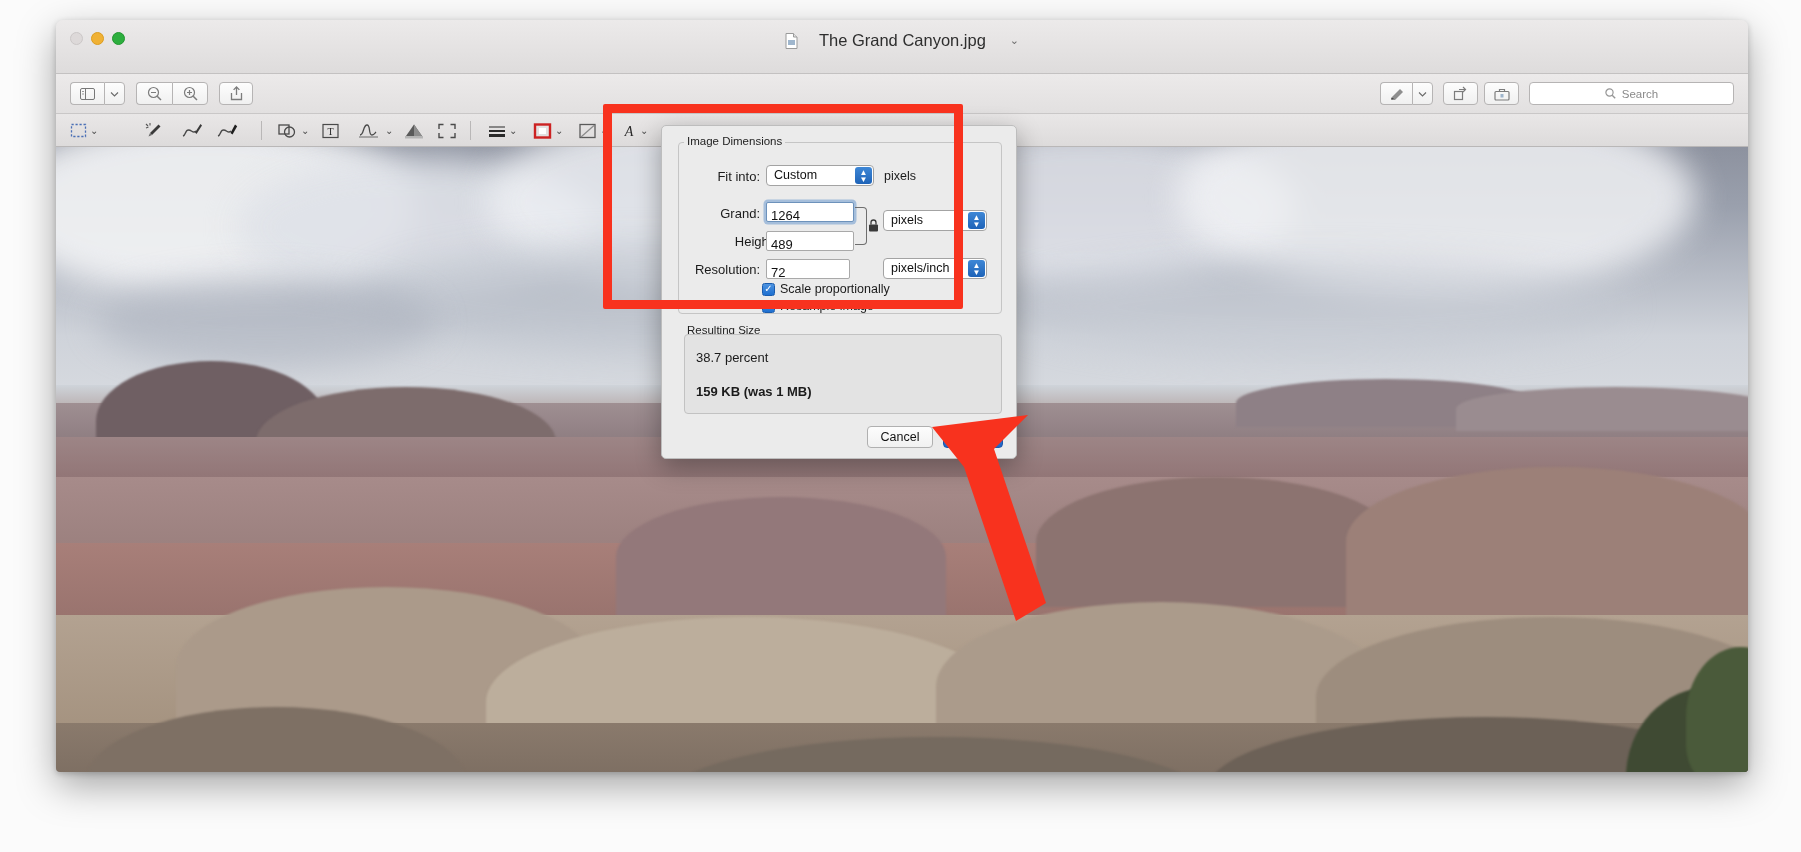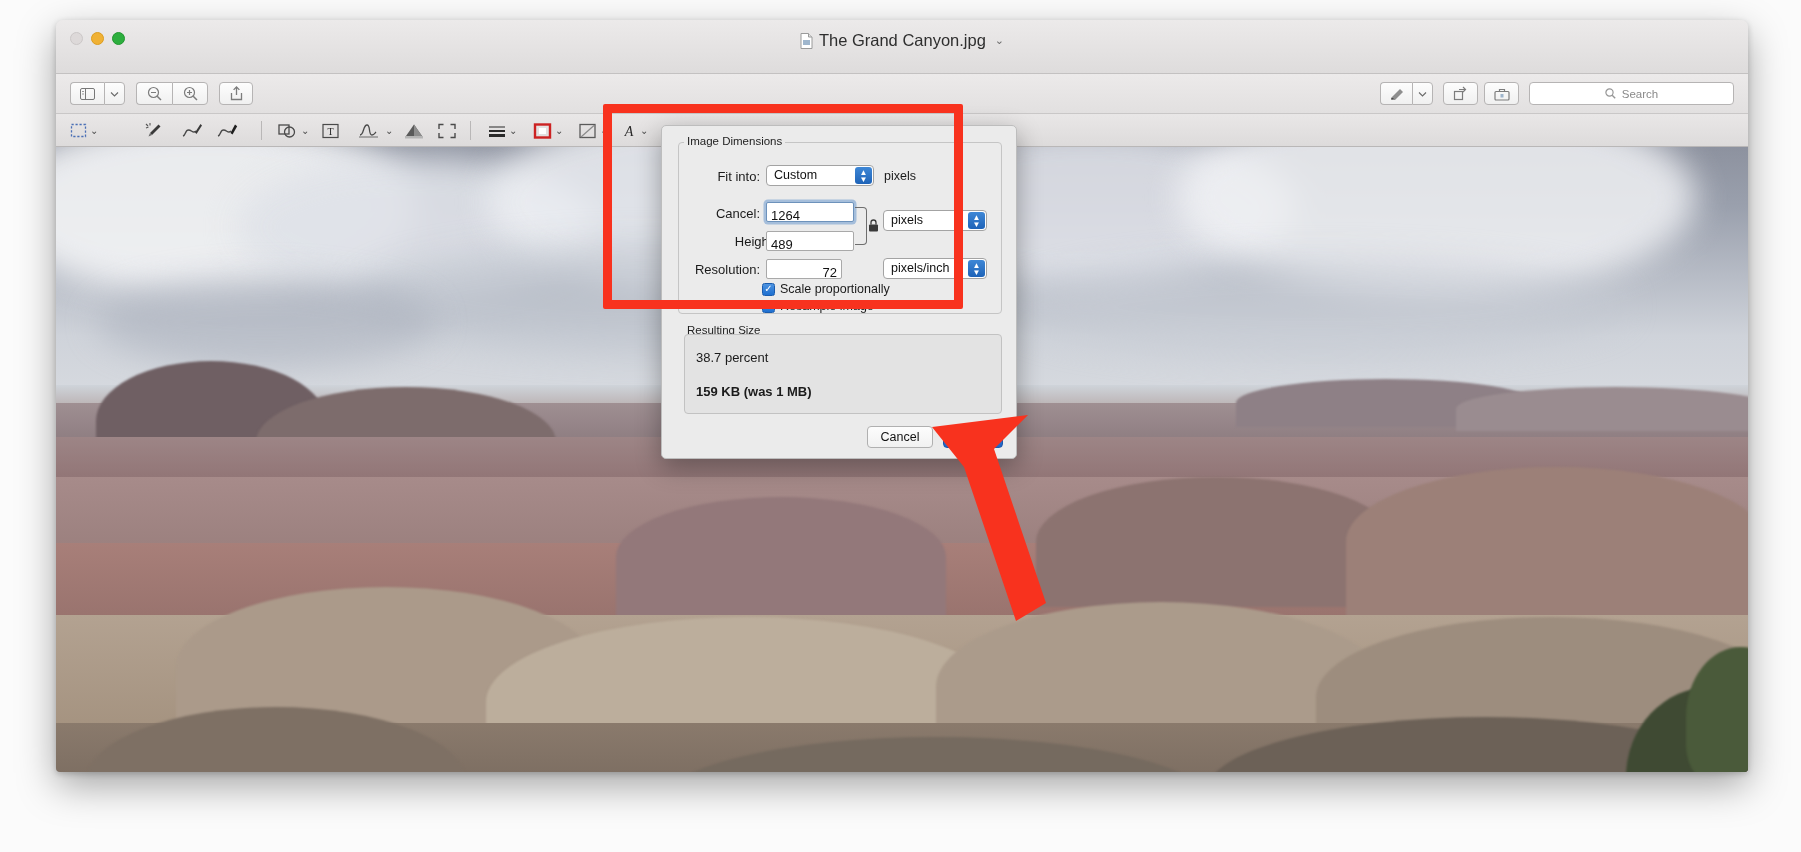--- a/index.html
+++ b/index.html
@@ -28,21 +28,21 @@
     border-bottom: 1px solid #c3c1c1;
   }
   .traffic { position: absolute; left: 14px; top: 12px; display: flex; gap: 8px; }
   .light { width: 13px; height: 13px; border-radius: 50%; }
   .light.close { background: #ddd9d9; border: 1px solid #cbc7c7; }
   .light.min   { background: #f0b134; border: 1px solid #dc9d1f; }
   .light.max   { background: #2dae3e; border: 1px solid #21962f; }
 
   .title-wrap {
     position: absolute; left: 0; right: 0; top: 11px;
-    display: flex; align-items: center; justify-content: center; gap: 6px;
+    display: flex; align-items: center; justify-content: center; gap: 21px;
     font-size: 16.5px; color: #2e2e2e;
   }
   .doc-icon { width: 13px; height: 16px; position: relative; display:inline-block; }
   .title-chevron { font-size: 11px; color: #6d6d6d; margin-left: 3px; }
 
   
   .tb-row1 {
     position: absolute; left: 0; right: 0; top: 54px; height: 40px;
     background: linear-gradient(to bottom,#eceaea 0%,#e2e0e0 100%);
     border-bottom: 1px solid #c9c7c7;
@@ -419,21 +419,21 @@
       <div class="field-label" style="left:20px; top:43px; width:78px;">Fit into:</div>
       <div class="popup" style="left:104px; top:39px; width:108px;">
         <span>Custom</span>
         <span class="arrows">
             <span>▲</span>
             <span>▼</span>
           </span>
       </div>
       <div class="unit-text" style="left:222px; top:43px;">pixels</div>
 
-      <div class="field-label" style="left:20px; top:80px; width:78px;">Cancel:</div>
+      <div class="field-label" style="left:20px; top:80px; width:78px;">Grand:</div>
       <div class="txtfield focused" style="left:104px; top:76px; width:88px;">1264</div>
 
       <div class="field-label" style="left:36px; top:108px; width:78px;">Height:</div>
       <div class="txtfield" style="left:104px; top:105px; width:88px;">489</div>
 
       <div class="lockbracket" style="left:193px; top:81px; width:12px; height:38px;"></div>
       <span class="lock" style="left:206px; top:93px;">
         <svg width="11" height="13" viewBox="0 0 11 13">
           <path d="M3 5.5V3.5a2.5 2.5 0 0 1 5 0v2" fill="none" stroke="#3a3a3a" stroke-width="1.3"></path>
           <rect x="1" y="5.5" width="9" height="7" rx="1" fill="#3a3a3a"></rect>
@@ -442,21 +442,21 @@
 
       <div class="popup" style="left:221px; top:84px; width:104px;">
         <span>pixels</span>
         <span class="arrows">
             <span>▲</span>
             <span>▼</span>
           </span>
       </div>
 
       <div class="field-label" style="left:10px; top:136px; width:88px;">Resolution:</div>
-      <div class="txtfield" style="left:104px; top:133px; width:76px;text-align:right;">72</div>
+      <div class="txtfield" style="left:104px; top:133px; width:84px;">72</div>
       <div class="popup" style="left:221px; top:132px; width:104px;">
         <span>pixels/inch</span>
         <span class="arrows">
             <span>▲</span>
             <span>▼</span>
           </span>
       </div>
 
       <div class="chkrow" style="left:100px; top:156px;">
         <span class="chk">✓</span>

